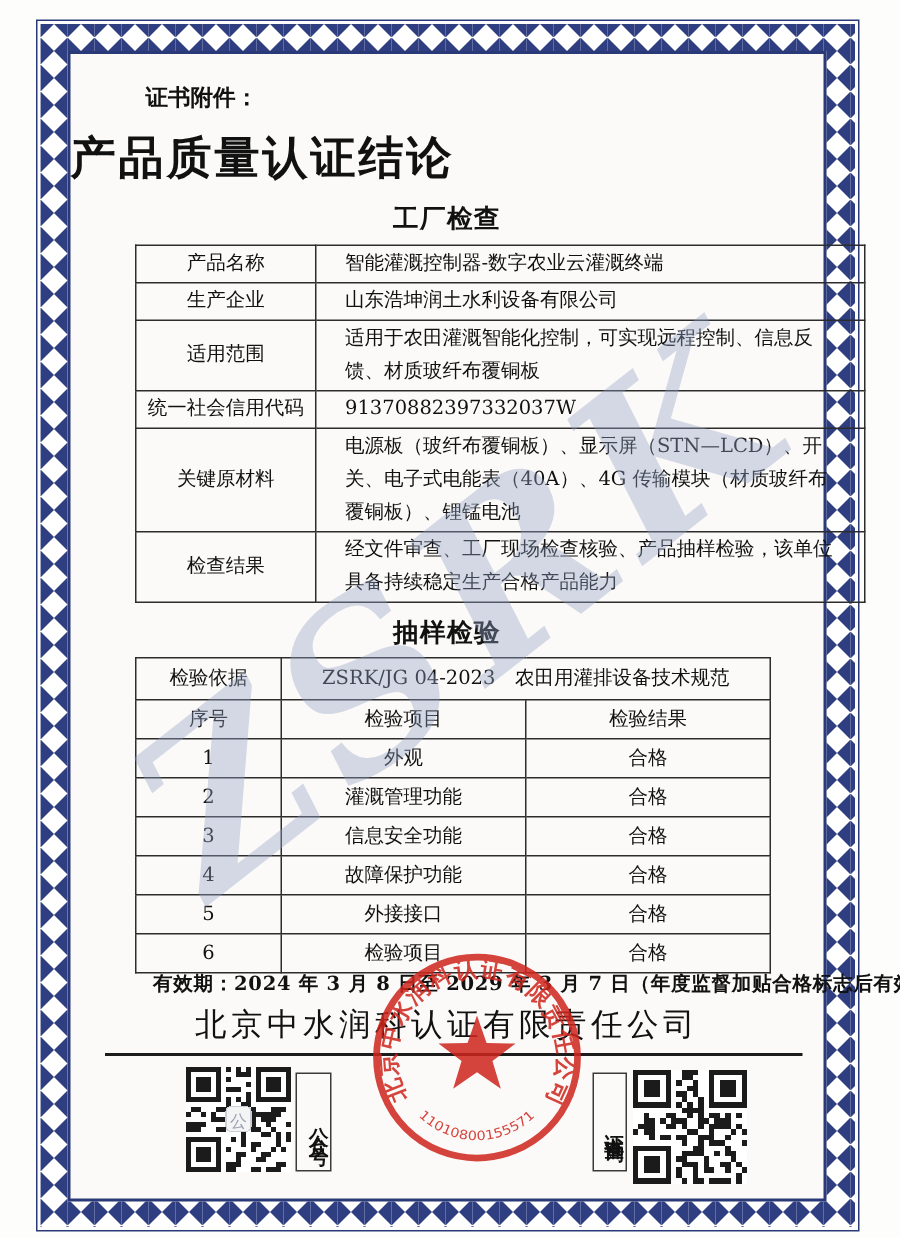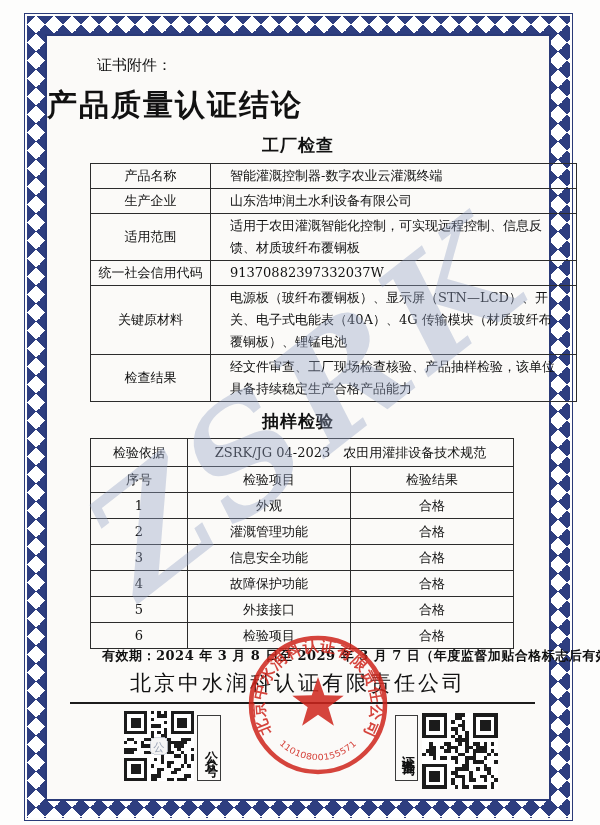--- a/index.html
+++ b/index.html
@@ -15,21 +15,21 @@
       linear-gradient(-45deg,#2e3e80 25%,transparent 25%,transparent 75%,#2e3e80 75%);
     background-size:18px 18px;}
   .inner{position:absolute;left:45px;top:34px;right:49px;bottom:24px;
     background:#fbfaf8;border:2px solid #2a3a78;box-sizing:border-box;}
   
   .watermark{position:absolute;left:10px;top:300px;width:490px;text-align:center;
     font-size:148px;font-weight:bold;font-style:italic;letter-spacing:10px;
     color:#93a2c4;opacity:.38;transform:rotate(-38deg);pointer-events:none;
     font-family:"DejaVu Serif","Liberation Serif",serif;line-height:1;}
   
-  .attach{margin:20px 0 0 50px;font-size:15px;font-weight:normal;}
+  .attach{margin:20px 0 0 50px;font-size:15px;font-weight:bold;}
   .title{margin-top:10px;font-size:30px;font-weight:bold;letter-spacing:2px;}
   .sec{margin-top:8px;text-align:center;font-size:17px;font-weight:bold;letter-spacing:1px;}
   
   table{border-collapse:collapse;table-layout:fixed;font-size:13px;}
   td{border:1.5px solid #2c2c2c;vertical-align:middle;}
   .ftab{margin:6px 0 0 43px;width:487px;}
   .ftab td.lbl{width:117px;text-align:center;padding:1px 1px;line-height:20px;}
   .ftab td.val{padding:1px 19px;line-height:22px;text-align:left;}
   .stab{margin:5px 0 0 43px;width:424px;}
   .stab td{text-align:center;line-height:20px;height:23px;padding:1px 2px;}

